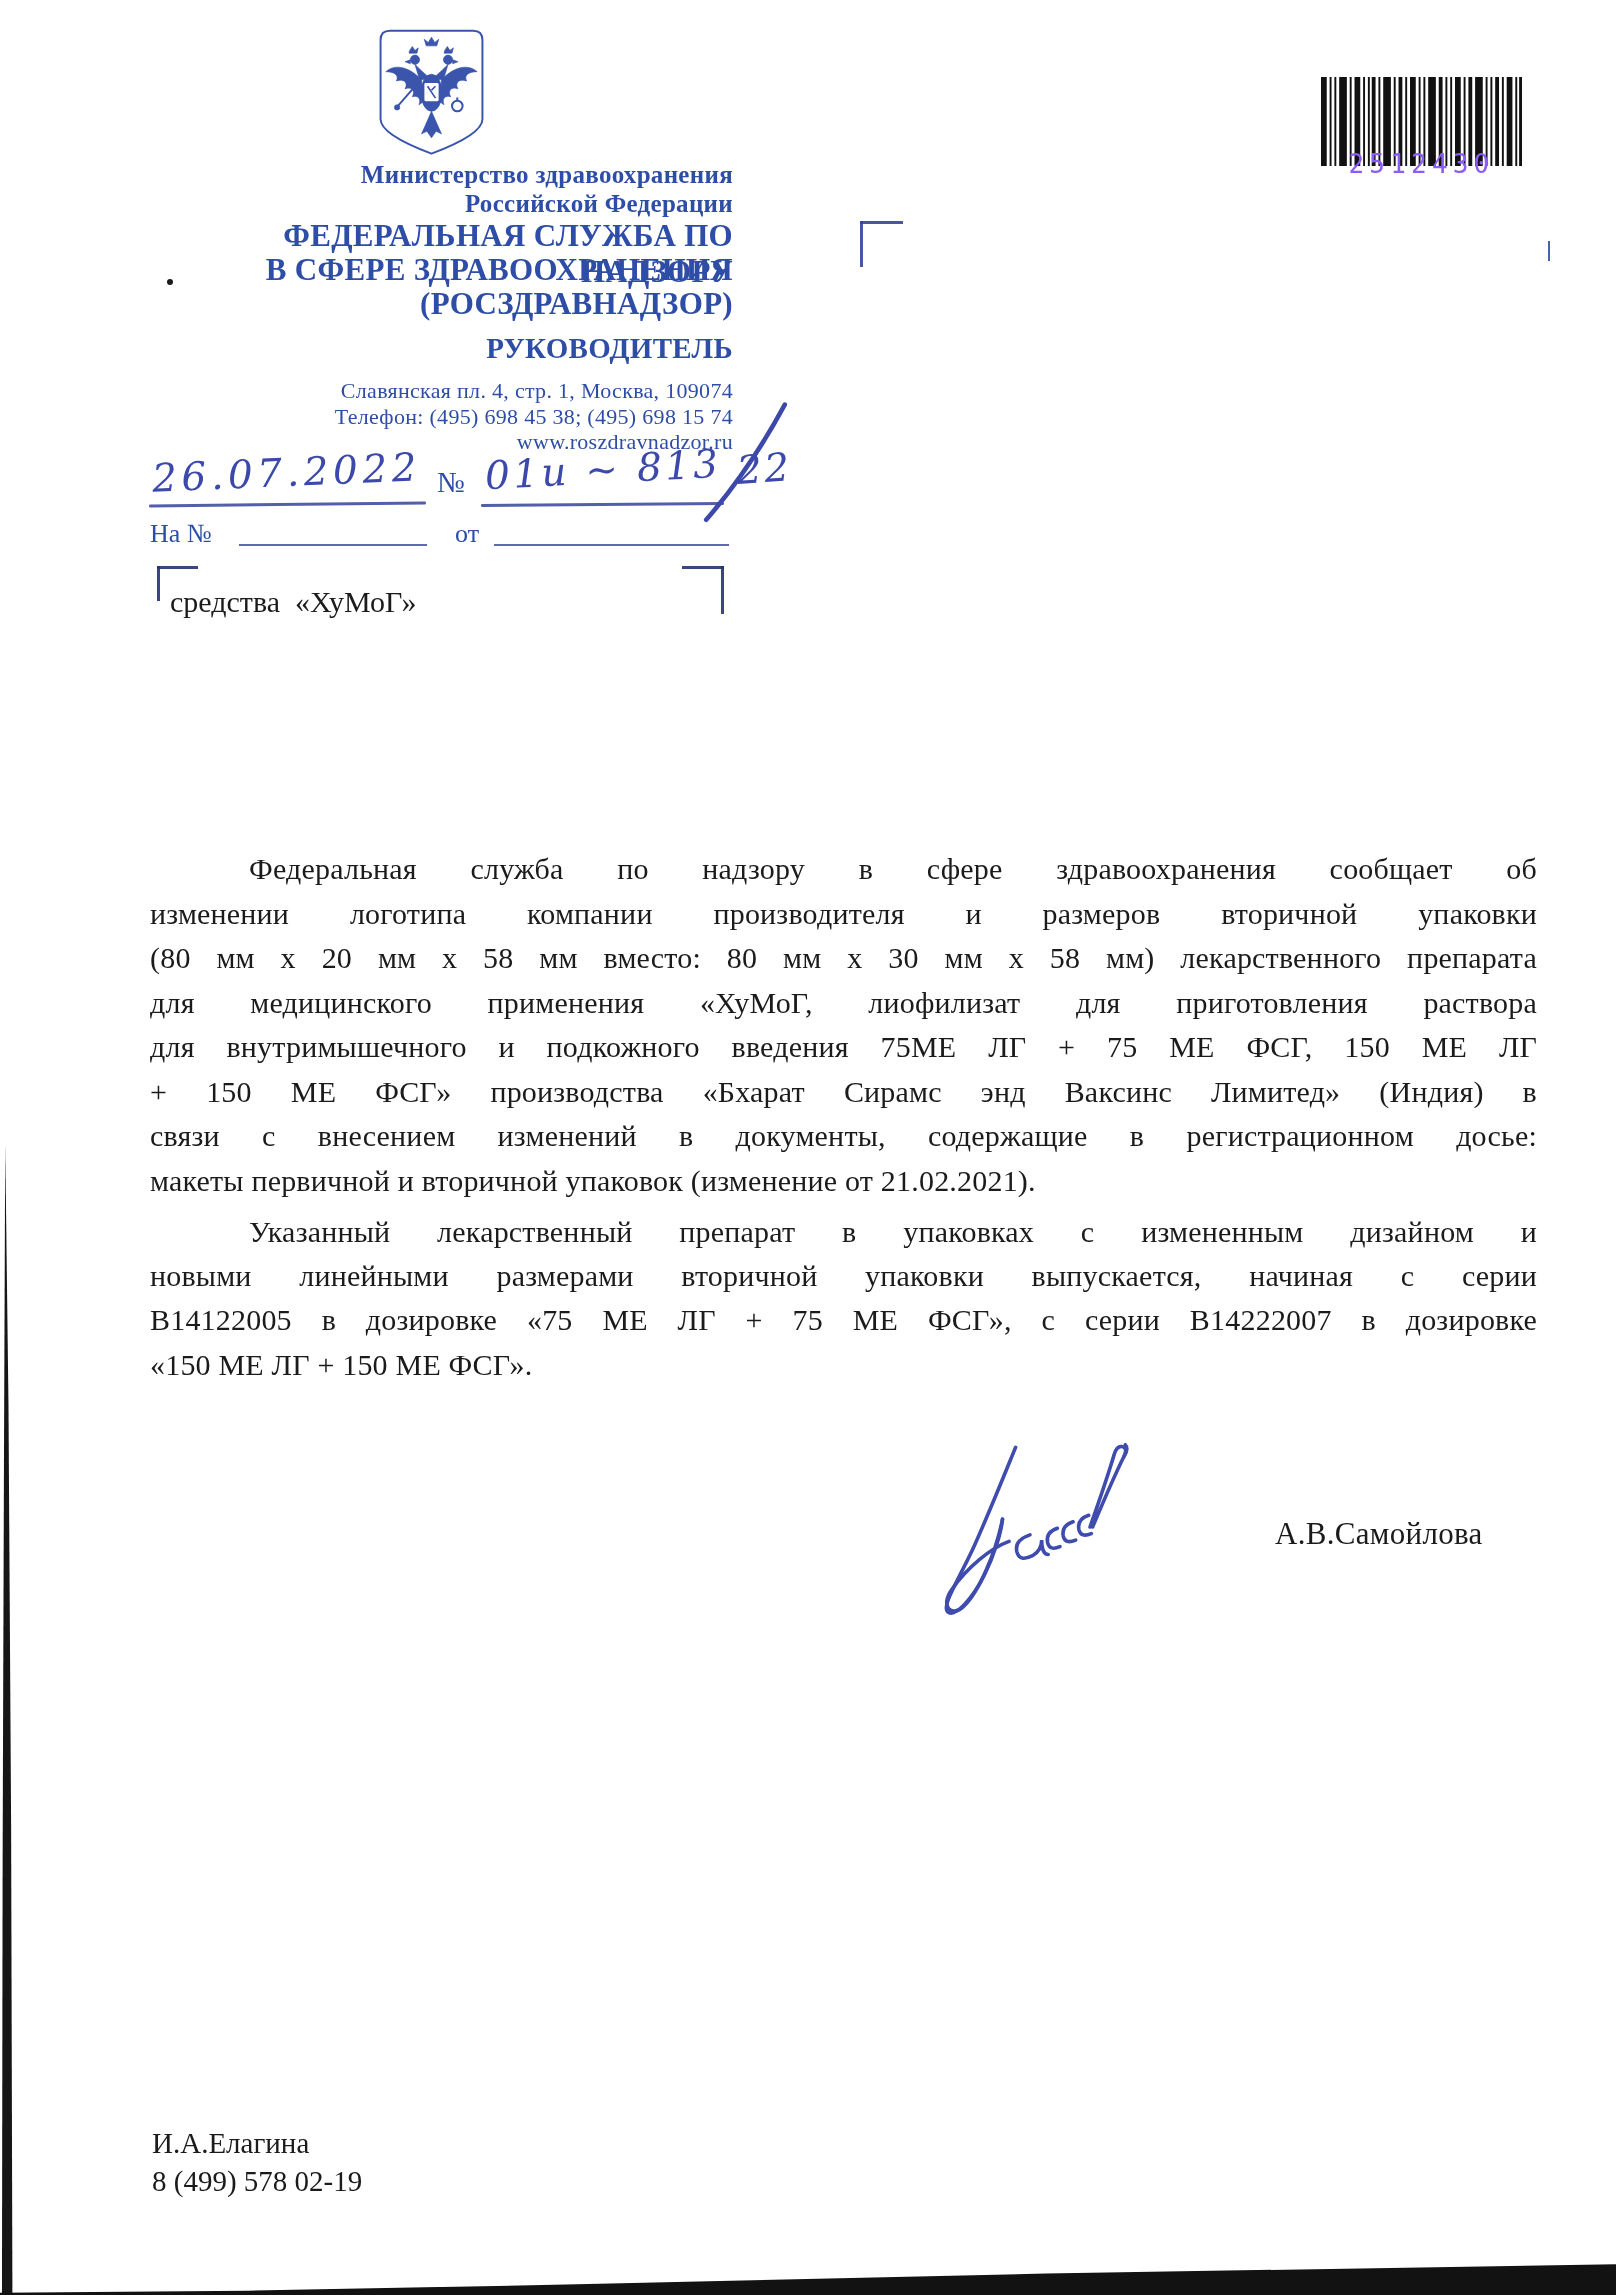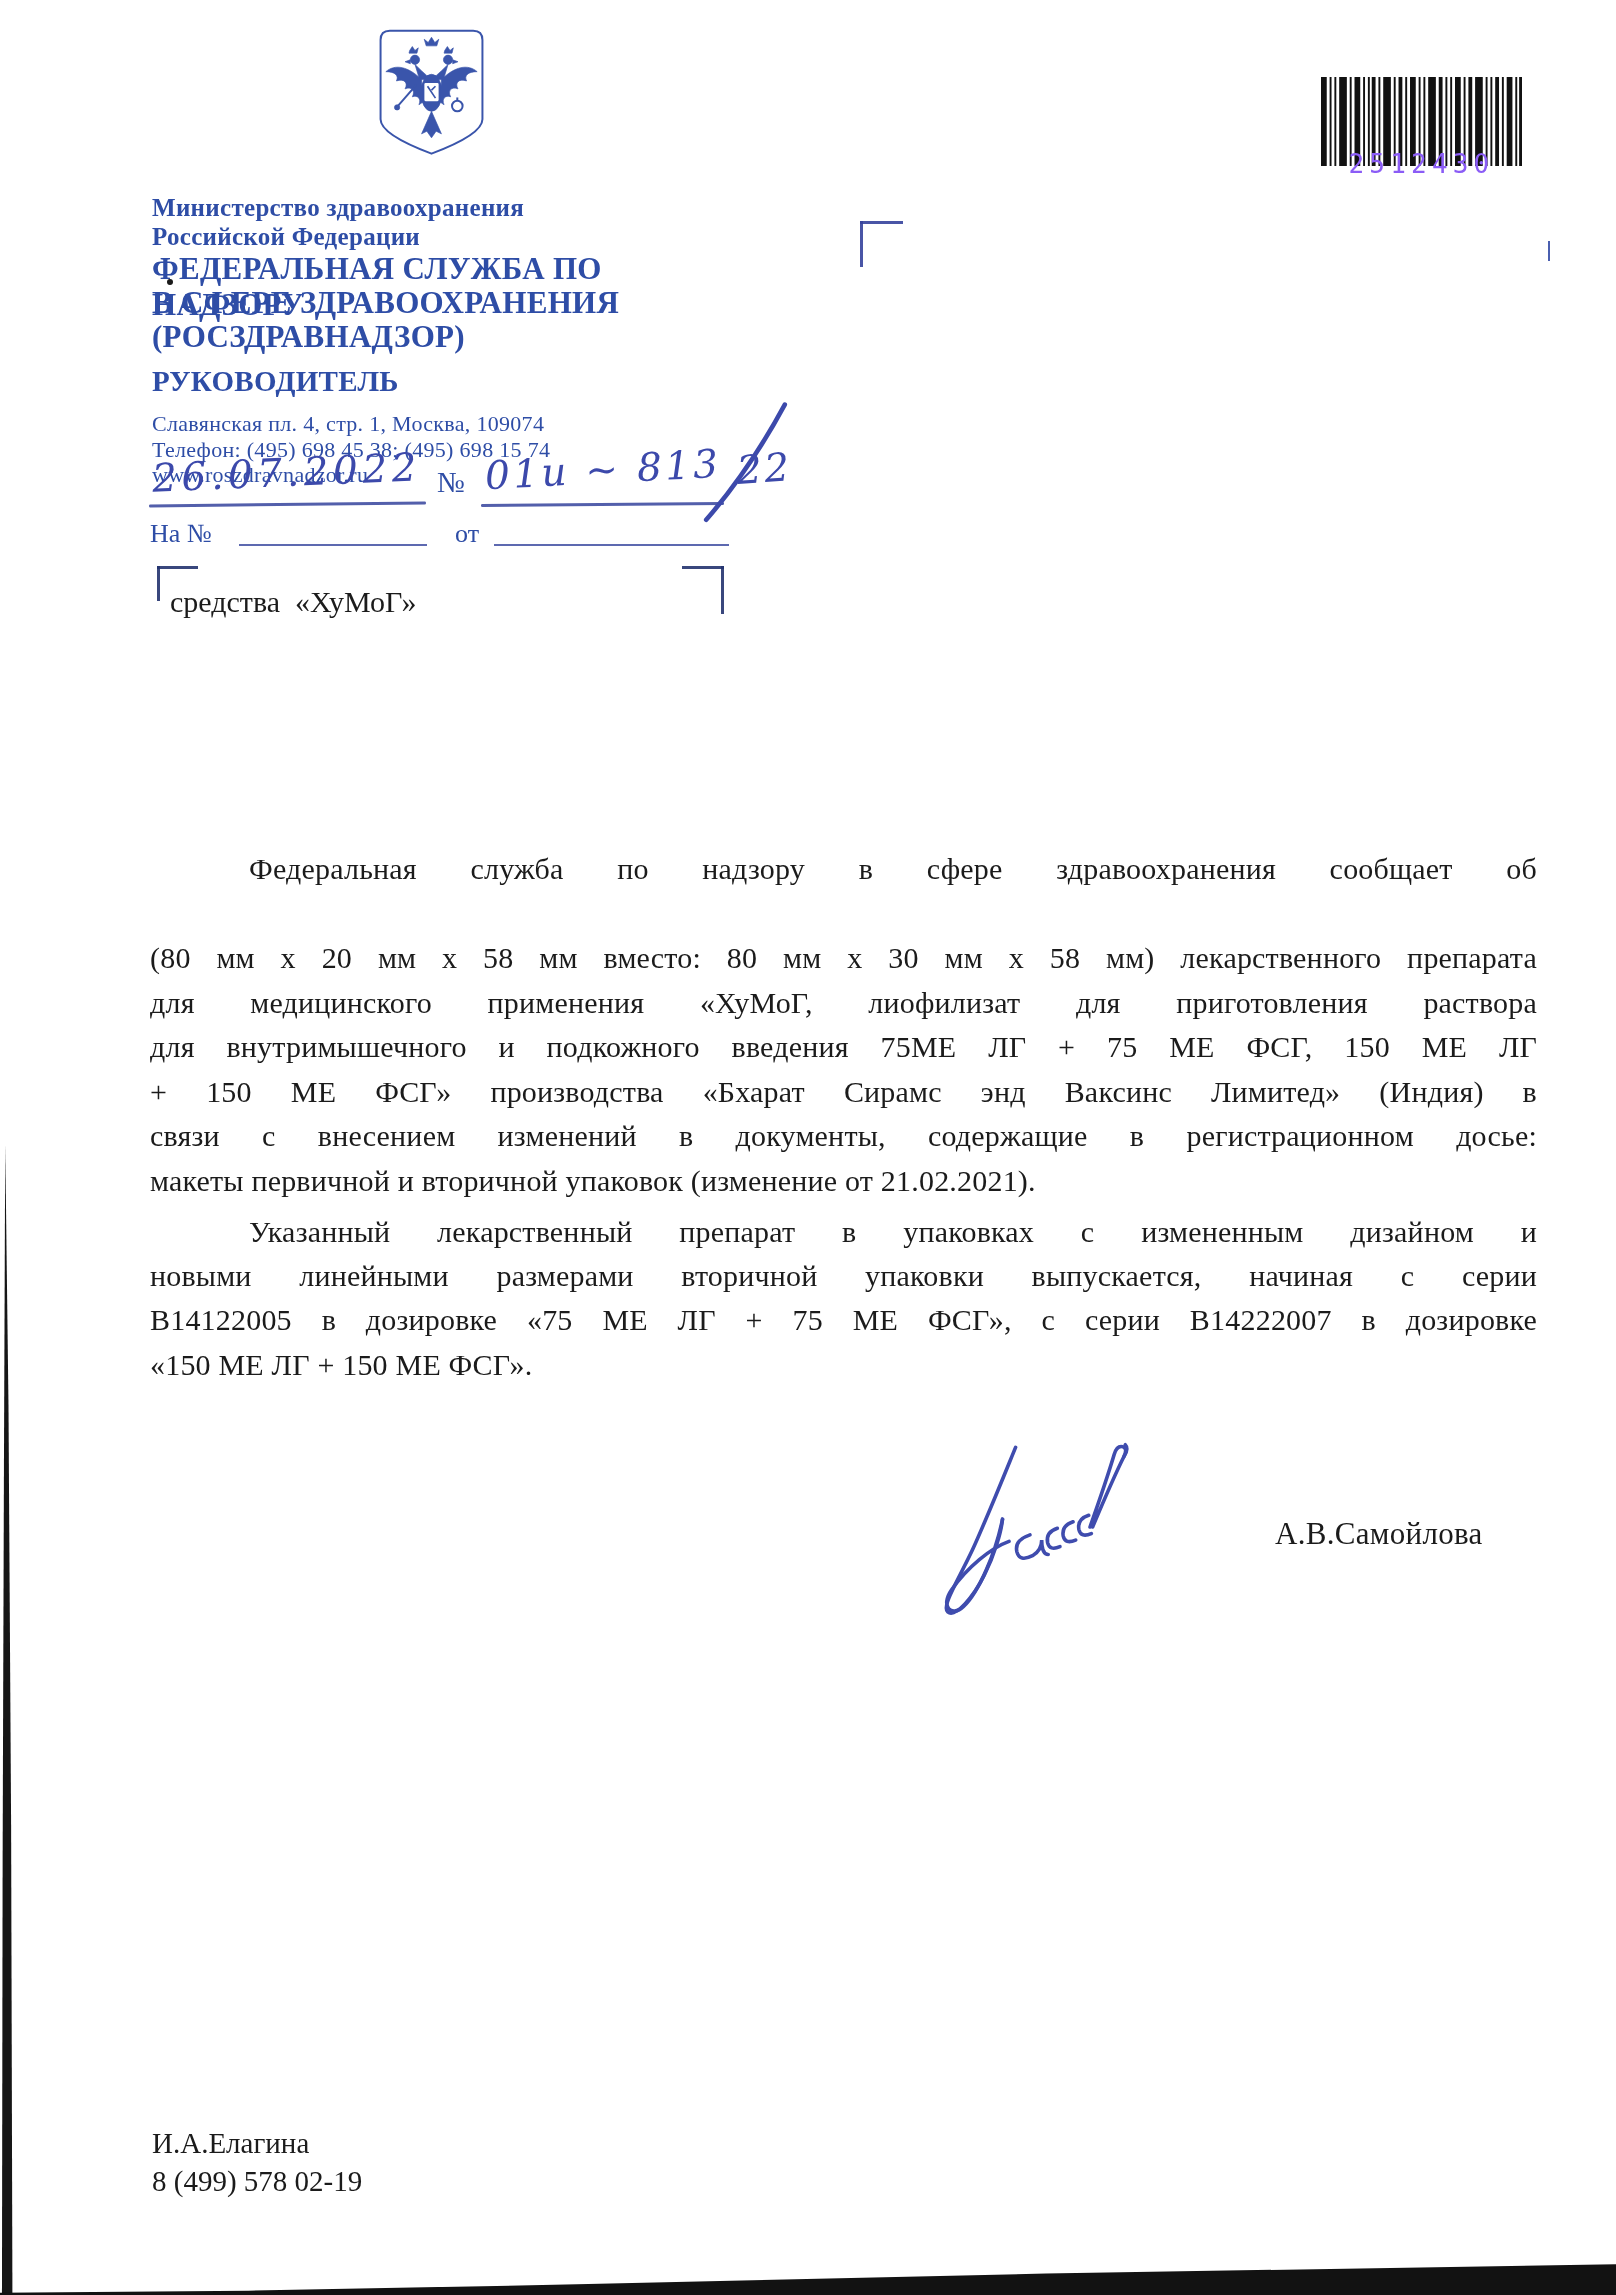--- a/index.html
+++ b/index.html
@@ -8,21 +8,21 @@
     width:1616px;height:2295px;
     background:#ffffff;
     overflow:hidden;
     font-family:"Liberation Serif","DejaVu Serif",serif;
     color:#1b1b1b;
   }
   .abs{position:absolute;}
   .blue{color:#2e4da6;}
   .b{font-weight:bold;}
   
-  .hdrline{left:152px;width:575px;text-align:left;letter-spacing:0.3px;margin-top:33px;}
+  .hdrline{left:158px;width:575px;text-align:right;letter-spacing:0.3px;}
   
   .hw{
     color:#3c49ab;
     font-family:"DejaVu Serif",serif;
     font-style:italic;
     white-space:nowrap;
   }
   
   .uline{background:#35439c;height:2.6px;opacity:.85;border-radius:1.3px;}
   .uline-thin{background:#35439c;height:2px;opacity:.8;}
@@ -167,20 +167,21 @@
   <div class="abs corner dark" style="left:157px;top:566px;width:41px;height:2.6px;"></div>
   <div class="abs corner dark" style="left:157px;top:566px;width:2.6px;height:35px;"></div>
   <div class="abs corner dark" style="left:682px;top:566px;width:42px;height:2.6px;"></div>
   <div class="abs corner dark" style="left:721px;top:566px;width:2.6px;height:48px;"></div>
 
   <div class="abs" style="left:170px;top:581px;width:628px;font-size:30px;line-height:42px;">
     <div class="pre">средства  «ХуМоГ»</div>
   </div>
 
   <div class="abs bodyline j ind" style="top:847px;">Федеральная служба по надзору в сфере здравоохранения сообщает об</div>
+  <div class="abs bodyline j" style="top:892px;">изменении логотипа компании производителя и размеров вторичной упаковки</div>
   <div class="abs bodyline j" style="top:936px;">(80 мм х 20 мм х 58 мм вместо: 80 мм х 30 мм х 58 мм) лекарственного препарата</div>
   <div class="abs bodyline j" style="top:981px;">для медицинского применения «ХуМоГ, лиофилизат для приготовления раствора</div>
   <div class="abs bodyline j" style="top:1025px;">для внутримышечного и подкожного введения 75МЕ ЛГ + 75 МЕ ФСГ, 150 МЕ ЛГ</div>
   <div class="abs bodyline j" style="top:1070px;">+ 150 МЕ ФСГ» производства «Бхарат Сирамс энд Ваксинс Лимитед» (Индия) в</div>
   <div class="abs bodyline j" style="top:1114px;">связи с внесением изменений в документы, содержащие в регистрационном досье:</div>
   <div class="abs bodyline" style="top:1159px;">макеты первичной и вторичной упаковок (изменение от 21.02.2021).</div>
 
   <div class="abs bodyline j ind" style="top:1210px;">Указанный лекарственный препарат в упаковках с измененным дизайном и</div>
   <div class="abs bodyline j" style="top:1254px;">новыми линейными размерами вторичной упаковки выпускается, начиная с серии</div>
   <div class="abs bodyline j" style="top:1298px;">В14122005 в дозировке «75 МЕ ЛГ + 75 МЕ ФСГ», с серии В14222007 в дозировке</div>

